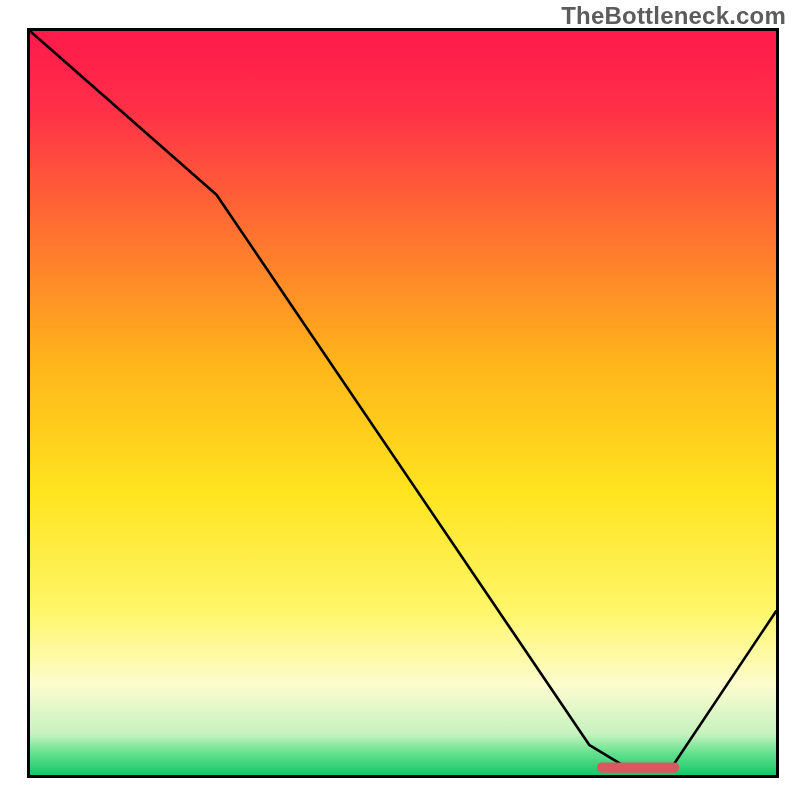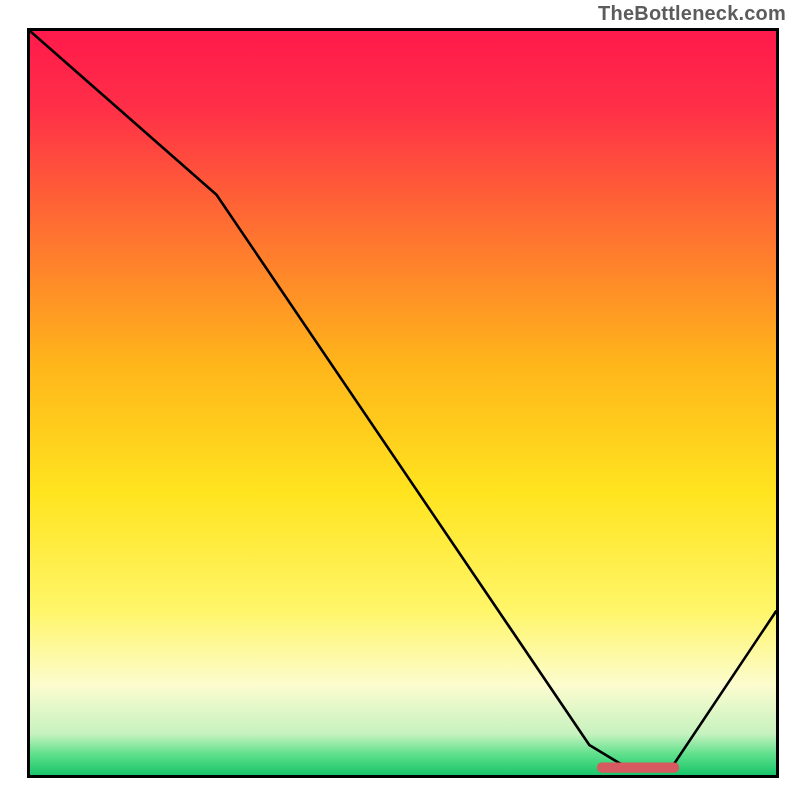--- a/index.html
+++ b/index.html
@@ -13,21 +13,21 @@
   }
   .frame {
     position: relative;
     width: 800px;
     height: 800px;
   }
   .watermark {
     position: absolute;
     top: 2px;
     right: 14px;
-    font-size: 20px;
+    font-size: 24px;
     font-weight: 600;
     color: #5c5c5c;
     letter-spacing: 0.2px;
     user-select: none;
   }
   .plot-border {
     position: absolute;
     left: 27px;
     top: 28px;
     width: 746px;   

